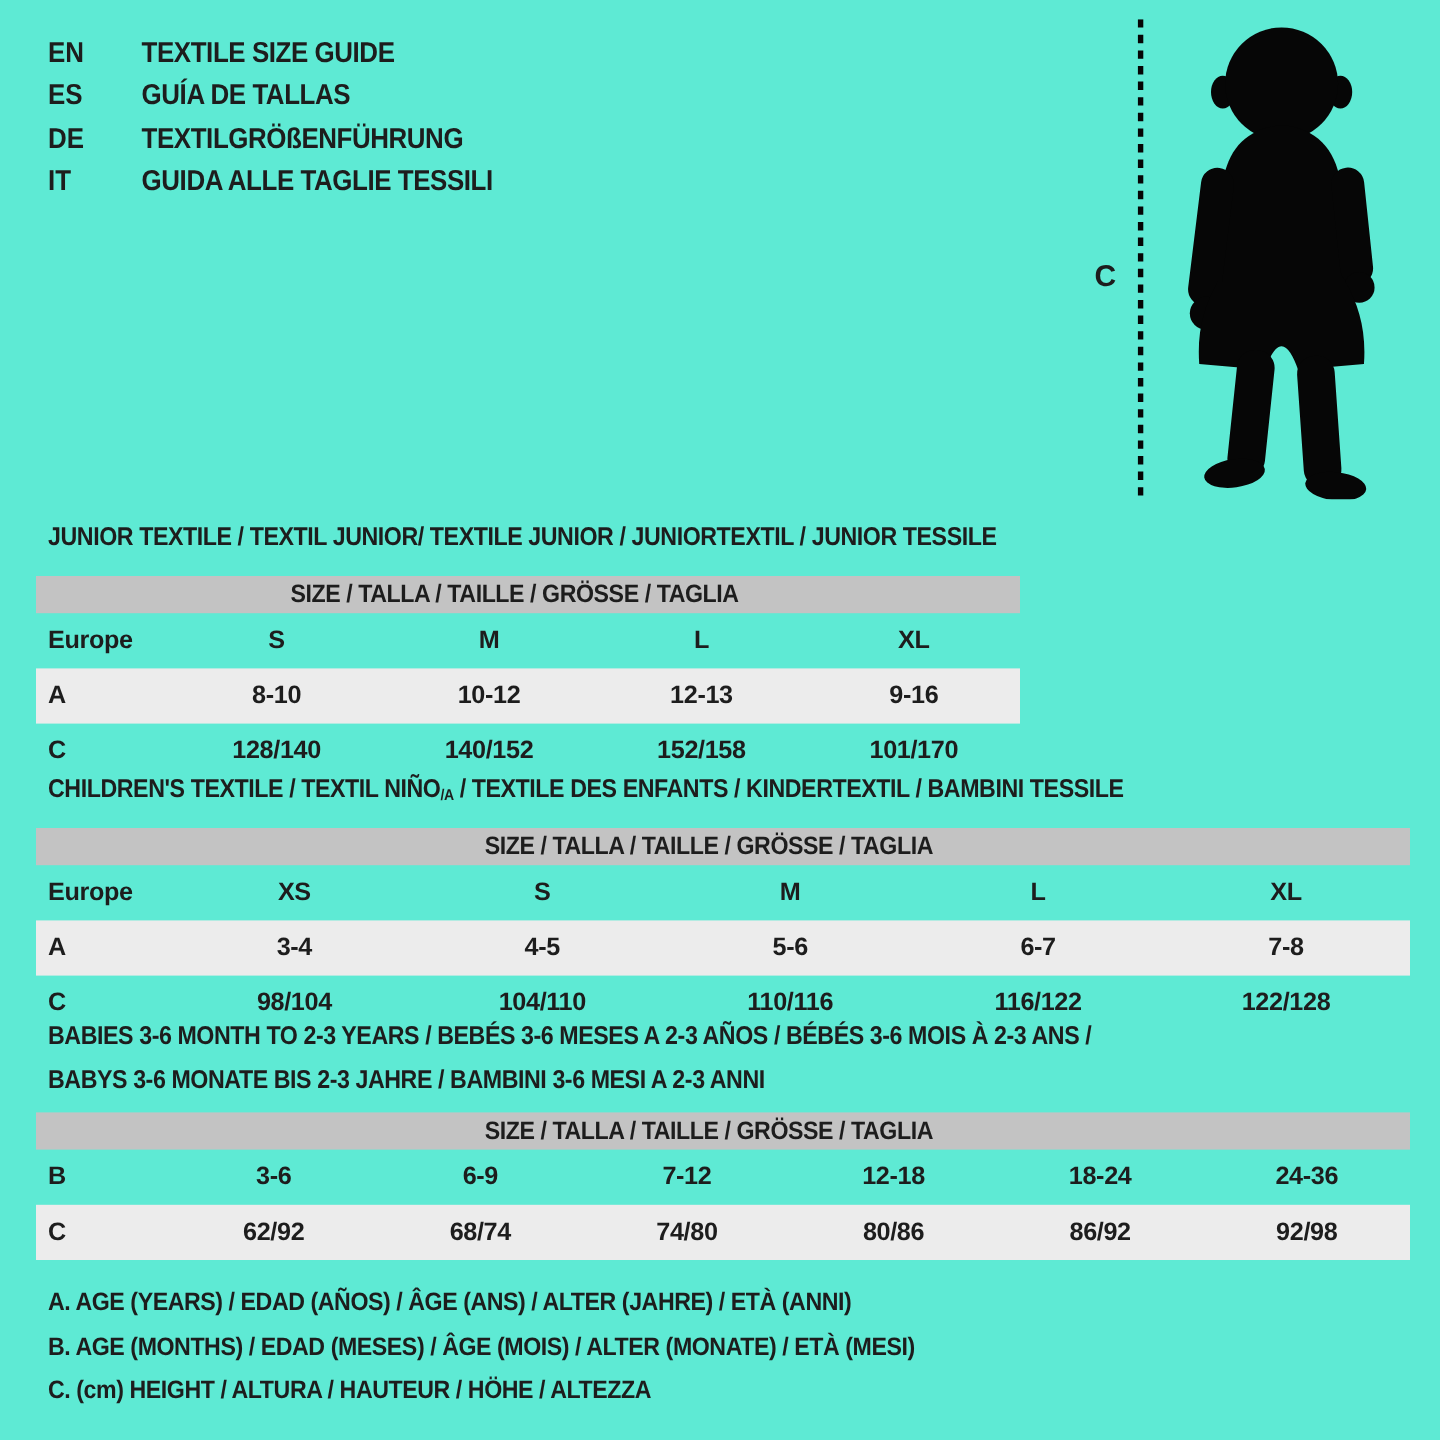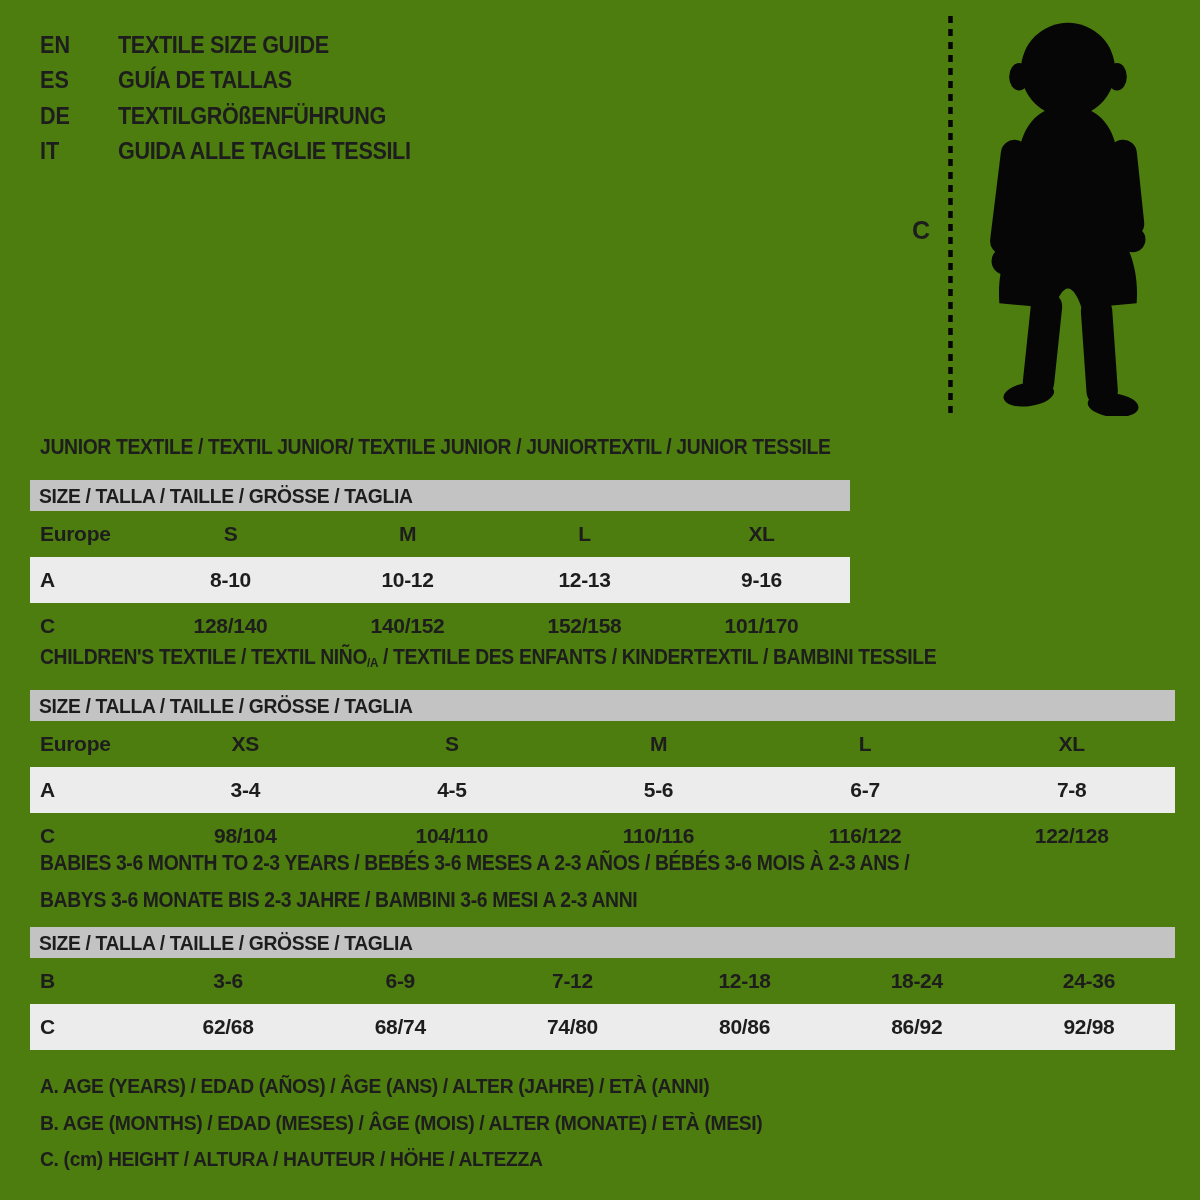--- a/index.html
+++ b/index.html
@@ -2,21 +2,21 @@
 <html style="--header-bar: #c3c3c3; --row-stripe: #ececec; --text: #1d1d1d; --silhouette: #060606;"><head>
 <meta charset="utf-8">
 <style>
   * { box-sizing: border-box; margin: 0; padding: 0; }
   html, body { background: #fff; }
   body { width: 1200px; height: 1200px; }
   .page {
     position: relative;
     width: 1200px;
     height: 1200px;
-    background: #4d7c0f;
+    background: #5eead4;
     font-family: "Liberation Sans", "DejaVu Sans", sans-serif;
     font-weight: 700;
     color: var(--text, #1d1d1d);
     overflow: hidden;
   }
 
   
   .languages { position: absolute; left: 40px; top: 27px; }
   .lang-row { display: flex; height: 35.5px; align-items: center; font-size: 24px; }
   .lang-code { width: 78px; transform: scaleX(.9); transform-origin: left center; }
@@ -42,20 +42,21 @@
 
   
   .size-table { position: absolute; }
   .thead {
     height: 31px;
     background: var(--header-bar, #c3c3c3);
     display: flex;
     align-items: center;
     padding-left: 9px;
     font-size: 21px;
+    justify-content: center;
   }
   .thead-text { transform: scaleX(.92); transform-origin: left center; white-space: nowrap; letter-spacing: -.4px; }
   .trow { display: flex; height: 46px; align-items: center; font-size: 21px; letter-spacing: -.3px; }
   .trow.striped { background: var(--row-stripe, #ececec); }
   .tlabel { width: 112px; padding-left: 10px; }
   .cell { flex: 1; text-align: center; }
 
   
   .legend { position: absolute; left: 40px; top: 1068px; font-size: 21px; }
   .legend-line {
@@ -183,21 +184,21 @@
       <div class="tlabel">B</div>
       <div class="cell">3-6</div>
       <div class="cell">6-9</div>
       <div class="cell">7-12</div>
       <div class="cell">12-18</div>
       <div class="cell">18-24</div>
       <div class="cell">24-36</div>
     </div>
     <div class="trow striped">
       <div class="tlabel">C</div>
-      <div class="cell">62/68</div>
+      <div class="cell">62/92</div>
       <div class="cell">68/74</div>
       <div class="cell">74/80</div>
       <div class="cell">80/86</div>
       <div class="cell">86/92</div>
       <div class="cell">92/98</div>
     </div>
   </div>
 
   <section class="legend">
     <div class="legend-line">A. AGE (YEARS) / EDAD (AÑOS) / ÂGE (ANS) / ALTER (JAHRE) / ETÀ (ANNI)</div>

